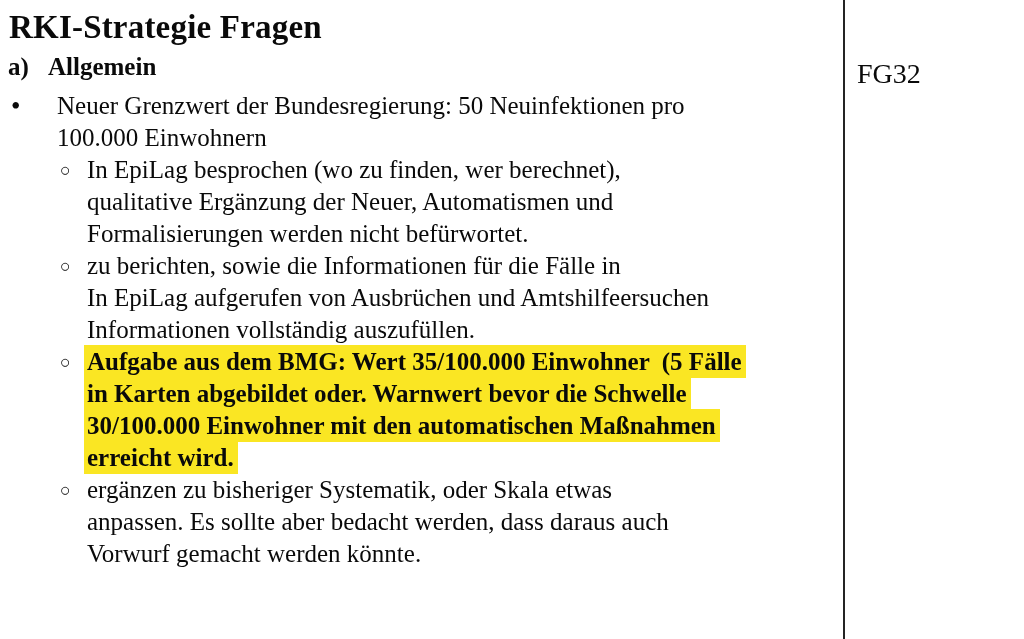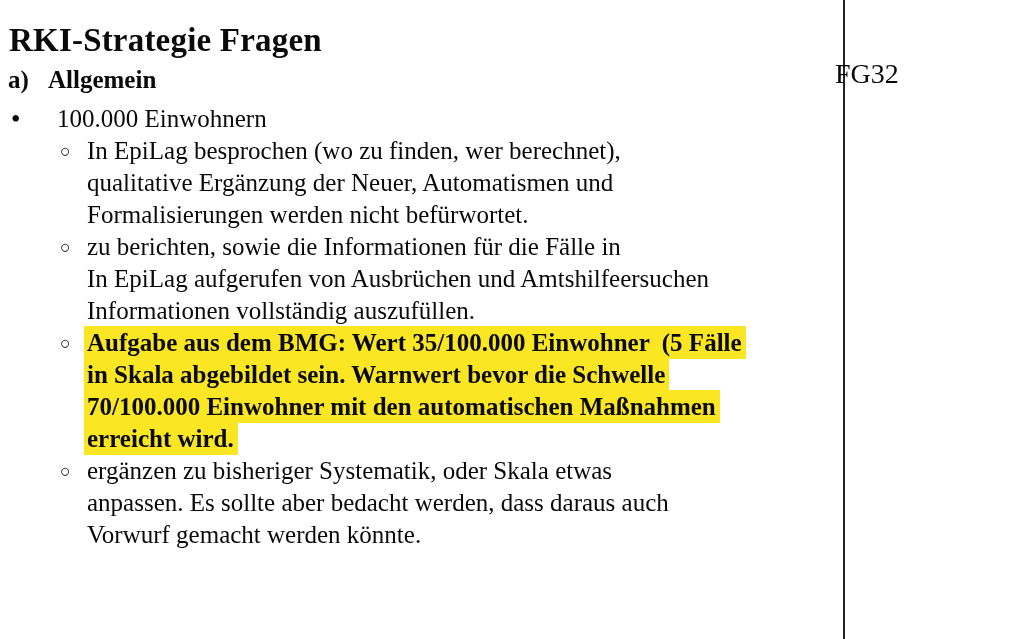--- a/index.html
+++ b/index.html
@@ -7,21 +7,21 @@
   body {
     width: 1024px;
     height: 639px;
     background: #ffffff;
     position: relative;
     overflow: hidden;
     font-family: "Liberation Serif", serif;
     color: var(--text, #0a0a0a);
   }
   .page { position: absolute; inset: 0; }
-  .content { position: absolute; left: 0; top: 17px; width: 1005px; }
+  .content { position: absolute; left: 0; top: 4px; width: 1005px; }
 
   .title {
     margin: 3px 0 0 9px;
     font-size: 33px;
     line-height: 41px;
     font-weight: 700;
     letter-spacing: 0.2px;
   }
   .section-heading {
     display: flex;
@@ -55,21 +55,21 @@
   .divider {
     position: absolute;
     left: 843px;
     top: 0;
     width: 2px;
     height: 639px;
     background: var(--divider, #242424);
   }
   .margin-note {
     position: absolute;
-    left: 835px;
+    left: 857px;
     top: 57px;
     font-size: 28px;
     line-height: 34px;
   }
 </style>
 </head>
 <body>
 
 <div class="page">
   <div class="content">
@@ -79,20 +79,21 @@
     <div class="section-heading">
       <span class="lbl">a)</span>
       <span>Allgemein</span>
     </div>
 
     <div class="list">
 
       <div class="item lvl1">
         <span class="marker">•</span>
         <div class="text">
+          <div class="line"><span>Neuer Grenzwert der Bundesregierung: 50 Neuinfektionen pro</span></div>
           <div class="line"><span>100.000 Einwohnern</span></div>
         </div>
       </div>
 
       <div class="item lvl2">
         <span class="marker">○</span>
         <div class="text">
           <div class="line"><span>In EpiLag besprochen (wo zu finden, wer berechnet),</span></div>
           <div class="line"><span>qualitative Ergänzung der Neuer, Automatismen und</span></div>
           <div class="line"><span>Formalisierungen werden nicht befürwortet.</span></div>
@@ -105,22 +106,22 @@
           <div class="line"><span>zu berichten, sowie die Informationen für die Fälle in</span></div>
           <div class="line"><span>In EpiLag aufgerufen von Ausbrüchen und Amtshilfeersuchen</span></div>
           <div class="line"><span>Informationen vollständig auszufüllen.</span></div>
         </div>
       </div>
 
       <div class="item lvl2">
         <span class="marker">○</span>
         <div class="text">
           <div class="line"><span class="hl">Aufgabe aus dem BMG: Wert 35/100.000 Einwohner  (5 Fälle</span></div>
-          <div class="line"><span class="hl">in Skala abgebildet sein. Warnwert bevor die Schwelle</span></div>
-          <div class="line"><span class="hl">70/100.000 Einwohner mit den automatischen Maßnahmen</span></div>
+          <div class="line"><span class="hl">in Karten abgebildet oder. Warnwert bevor die Schwelle</span></div>
+          <div class="line"><span class="hl">30/100.000 Einwohner mit den automatischen Maßnahmen</span></div>
           <div class="line"><span class="hl">erreicht wird.</span></div>
         </div>
       </div>
 
       <div class="item lvl2">
         <span class="marker">○</span>
         <div class="text">
           <div class="line"><span>ergänzen zu bisheriger Systematik, oder Skala etwas</span></div>
           <div class="line"><span>anpassen. Es sollte aber bedacht werden, dass daraus auch</span></div>
           <div class="line"><span>Vorwurf gemacht werden könnte.</span></div>

